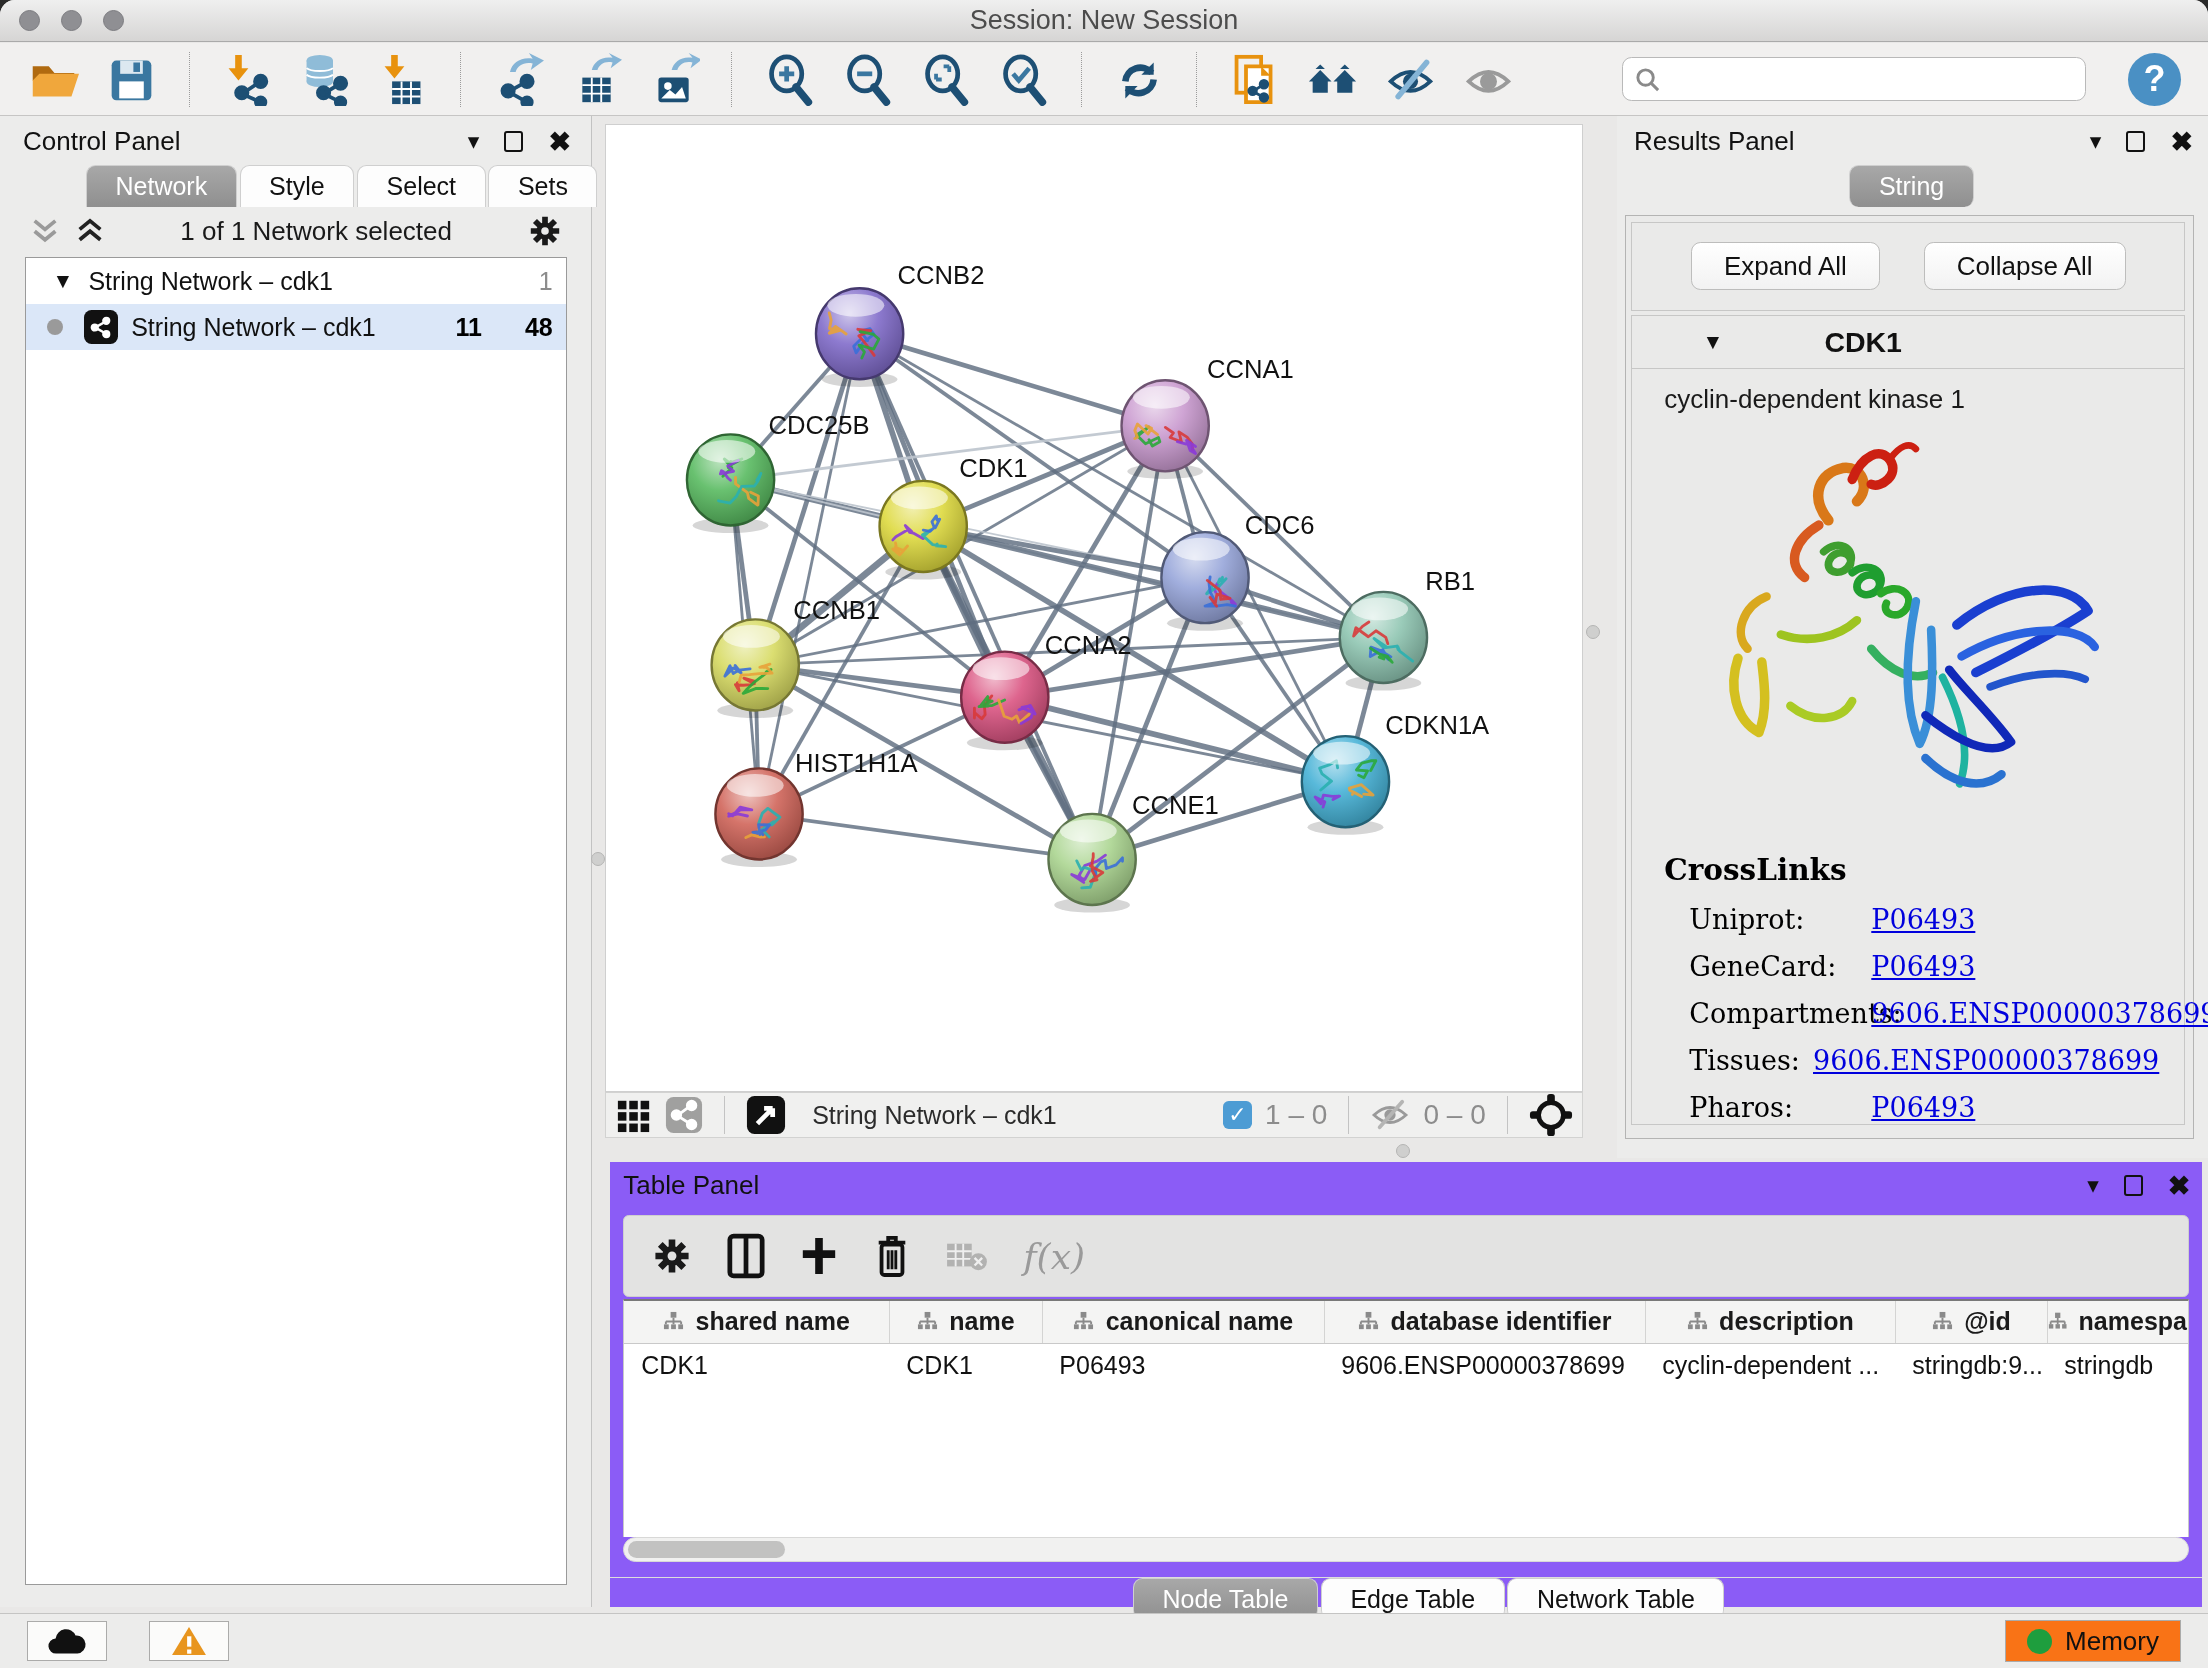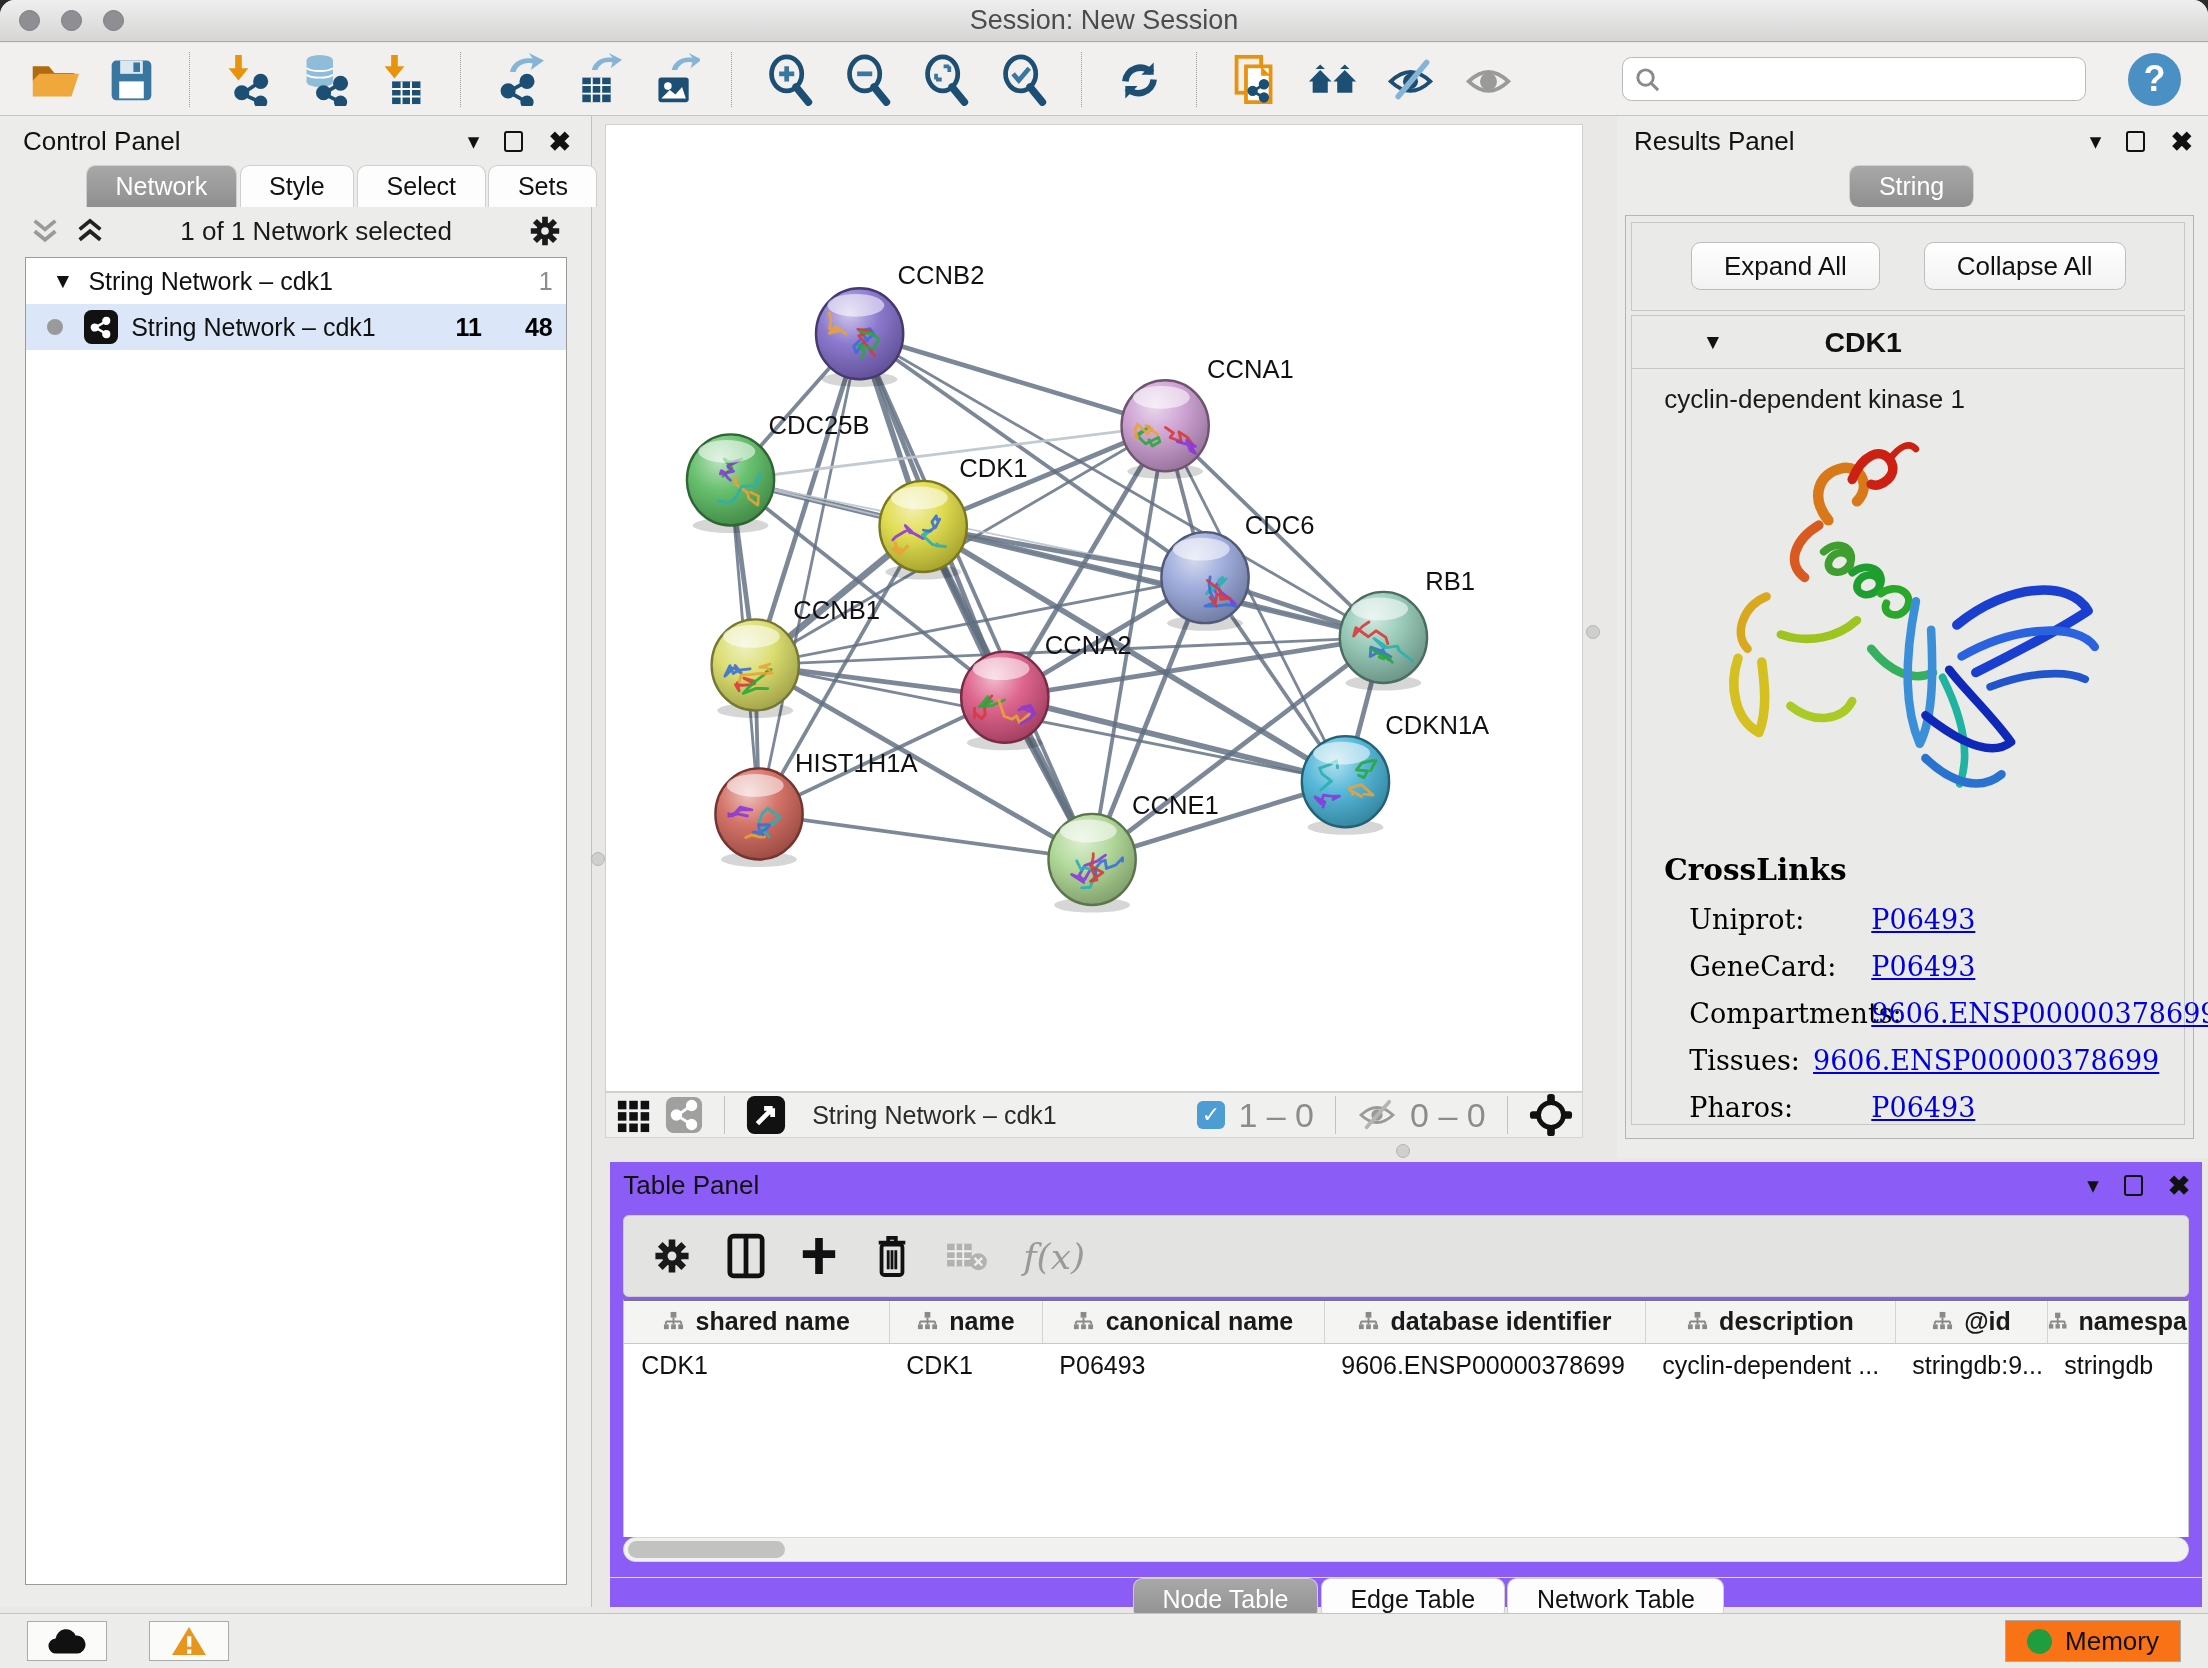--- a/index.html
+++ b/index.html
@@ -61,21 +61,21 @@
   .nums { margin-left:auto; display:flex; gap:43px; color:#000000;font-weight:bold; }
 
   
   .net-canvas { position:absolute; left:605px; top:124px; width:978px; height:968px;
     background:#fff; border:1px solid #cfcfcf; }
   .net-canvas svg { width:100%; height:100%; }
   .view-toolbar { position:absolute; left:605px; top:1092px; width:978px; height:46px;
     background:#f0f0ef; border:1px solid #d2d2d1; display:flex; align-items:center; padding:0 9.5px; gap:13.3px; }
   .vt-sep { width:0; height:38px; border-left:1px solid #c3c3c3; margin:0 7.6px; }
   .vt-title { font-size:25px; color:#2b2b2b; margin-left:13.3px; flex:1; }
-  .vt-count { font-size:34px; color:#8c8c8c; }
+  .vt-count { font-size:28px; color:#8c8c8c; }
   .vt-check { width:28.5px; height:28.5px; background:#4d9cd4; border-radius:5.7px; color:#fff;
     font-size:22px; display:flex; align-items:center; justify-content:center; }
   .splitter-dot { position:absolute; width:14.3px; height:14.3px; border-radius:50%;
     background:#cfcfce; border:1px solid #b5b5b4; }
 
   
   .results-panel { position:absolute; left:1617px; top:116px; width:592px; height:1042px; background:#ececeb; }
   .rp-head { left:17px; top:9.5px; width:559px; }
   .rp-tab { position:absolute; left:0; right:0; top:49px; display:flex; justify-content:center; }
   .rp-tab .tab { border-radius:9.5px; }

